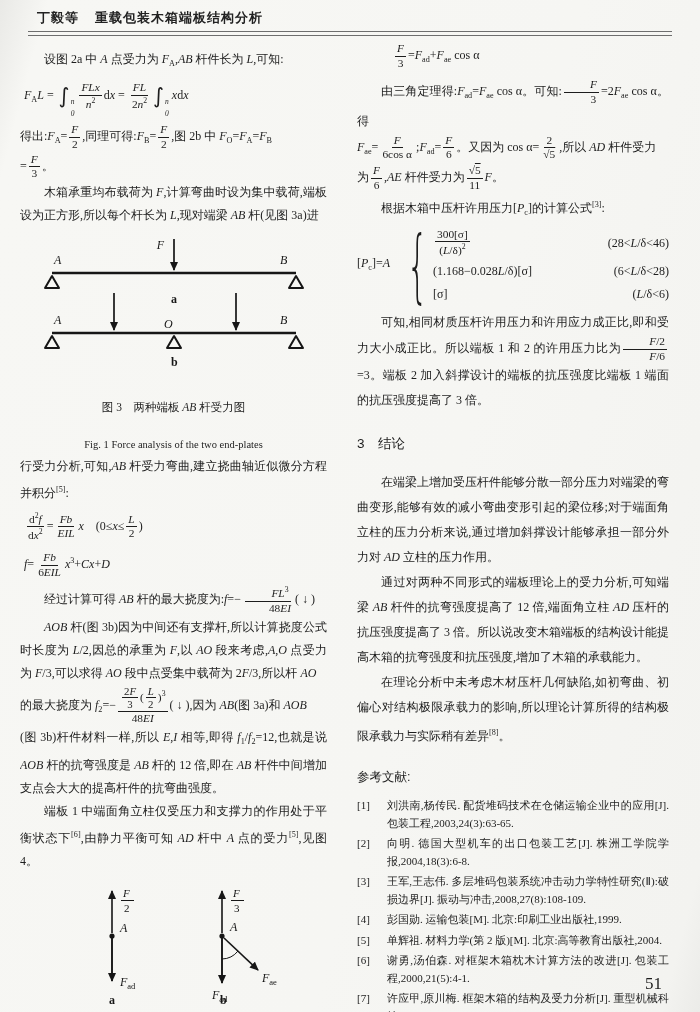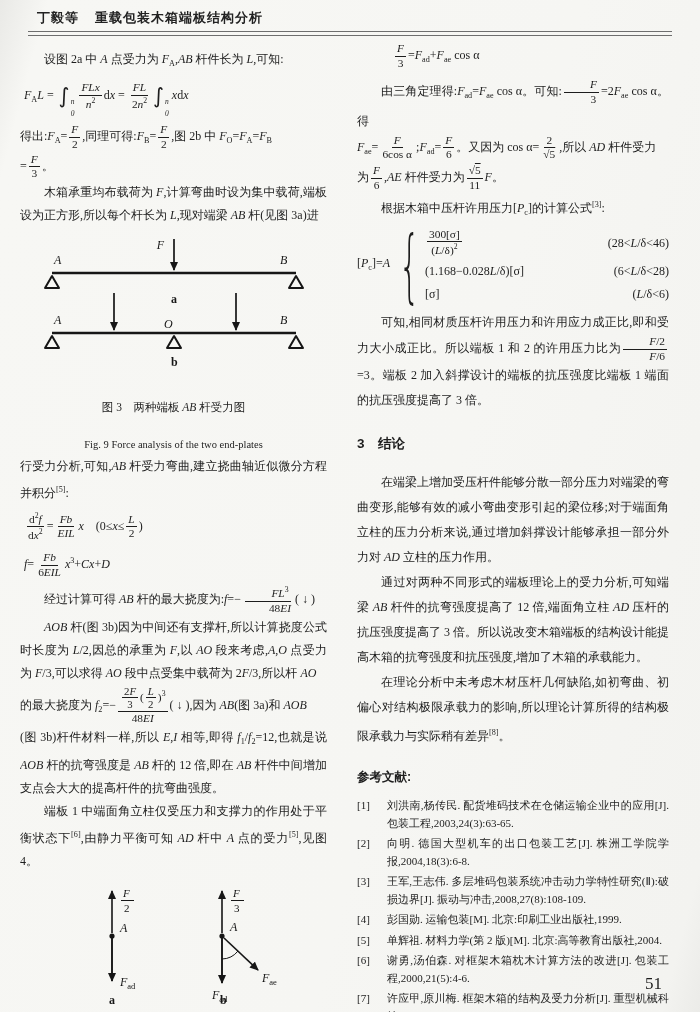--- a/index.html
+++ b/index.html
@@ -31,39 +31,39 @@
         line-height:1.2; text-align:center; margin:0 2px; font-size:0.95em; }
   .fr > .n { border-bottom:1px solid #1d1d1d; padding:0 2px; display:inline-block; }
   .fr > .d { padding:0 2px; display:inline-block; }
   .ov { text-decoration:overline; }
   .ig { font-size:21px; vertical-align:-4px; margin-left:2px; font-family:"DejaVu Sans", sans-serif; }
   .il { display:inline-flex; flex-direction:column; justify-content:space-between; height:19px;
         font-size:7.5px; line-height:1; vertical-align:-5px; margin:0 3px 0 1px; font-style:italic; }
 
   .sec-h { font-weight:bold; font-family:"Liberation Sans", sans-serif; font-size:12.5px;
            margin:9px 0 5px; text-align:left; }
-  .h3 { font-weight:bold; font-family:"Liberation Sans", sans-serif; font-size:13.5px;
+  .h3 { font-weight:normal; font-family:"Liberation Sans", sans-serif; font-size:13.5px;
         margin:18px 0 14px; text-align:left; }
-  .refs-title { font-weight:bold; font-family:"Liberation Sans", sans-serif; font-size:12.5px;
+  .refs-title { font-weight:normal; font-family:"Liberation Sans", sans-serif; font-size:12.5px;
                 margin:16px 0 7px; text-align:left; }
   .ref { display:flex; font-size:11px; line-height:17.5px; margin-bottom:3px; text-align:justify; }
   .ref-num { flex:0 0 30px; }
   .ref-text { flex:1; }
 
   figure { margin:8px 0 2px; text-align:center; }
   .cap { font-size:11.5px; line-height:17px; text-align:center; margin-top:20px; }
   .cap-en { font-size:10.5px; }
   svg { display:inline-block; }
   svg text { font-family:"Liberation Serif", serif; font-size:12px; fill:#161616; }
   .svg-it { font-style:italic; }
   .svg-tag { font-weight:bold; }
   .svg-small { font-size:11px; }
 
   .pw { display:flex; align-items:center; margin:2px 0 6px; }
-  .pw-lhs { white-space:nowrap; margin-right:2px; }
+  .pw-lhs { white-space:nowrap; margin-right:10px; }
   .brace { font-size:80px; font-weight:300; line-height:0.95; transform:scaleX(0.42);
            margin:0 -10px 0 -8px; font-family:"DejaVu Sans", sans-serif; color:#1d1d1d; }
   .cases { flex:1; display:flex; flex-direction:column; gap:3px; }
   .case-row { display:flex; justify-content:space-between; align-items:center; line-height:20px; }
   .case-expr, .case-cond { white-space:nowrap; }
 
   .pagenum { position:absolute; right:38px; bottom:18px; font-size:17px; color:#1d1d1d; }
 </style>
 </head>
 <body>
@@ -127,21 +127,21 @@
           <line x1="90" y1="58" x2="90" y2="95" stroke="#161616" stroke-width="1.7" marker-end="url(#m3)"></line>
           <line x1="212" y1="58" x2="212" y2="95" stroke="#161616" stroke-width="1.7" marker-end="url(#m3)"></line>
           <line x1="28" y1="98" x2="272" y2="98" stroke="#161616" stroke-width="2.6"></line>
           <path d="M28,101 l-7,12 h14 z" fill="none" stroke="#161616" stroke-width="2" stroke-linejoin="round"></path>
           <path d="M150,101 l-7,12 h14 z" fill="none" stroke="#161616" stroke-width="2" stroke-linejoin="round"></path>
           <path d="M272,101 l-7,12 h14 z" fill="none" stroke="#161616" stroke-width="2" stroke-linejoin="round"></path>
           <text class="svg-tag" x="147" y="131">b</text>
         </g>
       </svg>
       <figcaption class="cap">图 3　两种端板 <i>AB</i> 杆受力图</figcaption>
-      <figcaption class="cap cap-en">Fig. 9 Force analysis of the two end-plates</figcaption>
+      <figcaption class="cap cap-en">Fig. 1 Force analysis of the two end-plates</figcaption>
     </figure>
 
     <p>行受力分析,可知,<i>AB</i> 杆受力弯曲,建立挠曲轴近似微分方程并积分<sup>[5]</sup>:</p>
     <div class="formula"><span class="fr">
           <span class="n">d<sup>2</sup><i>f</i></span>
           <span class="d">d<i>x</i><sup>2</sup></span>
         </span>=<span class="fr">
           <span class="n"><i>Fb</i></span>
           <span class="d"><i>EIL</i></span>
         </span><i>x</i>　(0≤<i>x</i>≤<span class="fr">
@@ -284,21 +284,21 @@
     <div class="ref">
       <span class="ref-num">[4]</span>
       <span class="ref-text">彭国勋. 运输包装[M]. 北京:印刷工业出版社,1999.</span>
     </div>
     <div class="ref">
       <span class="ref-num">[5]</span>
       <span class="ref-text">单辉祖. 材料力学(第 2 版)[M]. 北京:高等教育出版社,2004.</span>
     </div>
     <div class="ref">
       <span class="ref-num">[6]</span>
-      <span class="ref-text">谢勇,汤伯森. 对框架木箱枕木计算方法的改进[J]. 包装工程,2000,21(5):4-6.</span>
+      <span class="ref-text">谢勇,汤伯森. 对框架木箱枕木计算方法的改进[J]. 包装工程,2000,21(5):4-1.</span>
     </div>
     <div class="ref">
       <span class="ref-num">[7]</span>
       <span class="ref-text">许应甲,原川梅. 框架木箱的结构及受力分析[J]. 重型机械科技,1999,(4):8-14.</span>
     </div>
 
   </div>
 
   <div class="pagenum">51</div>
 </div>

